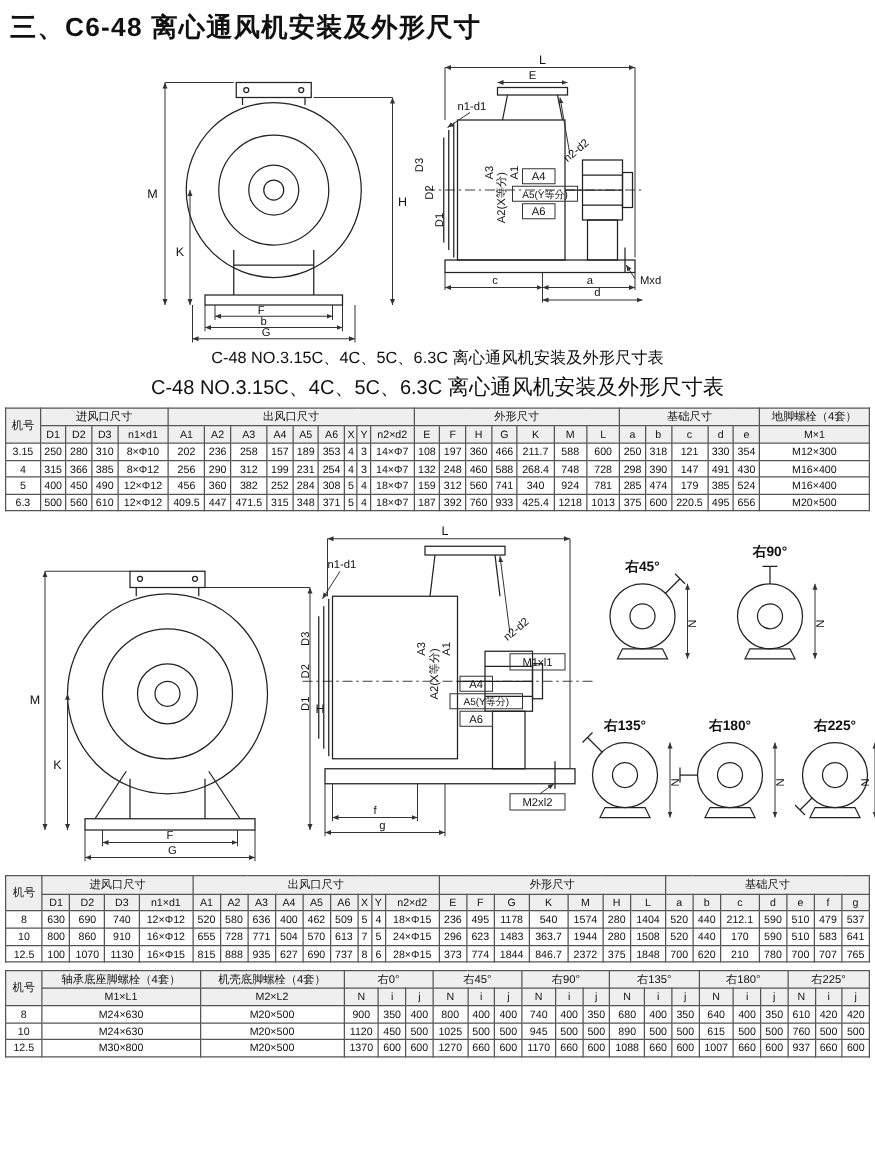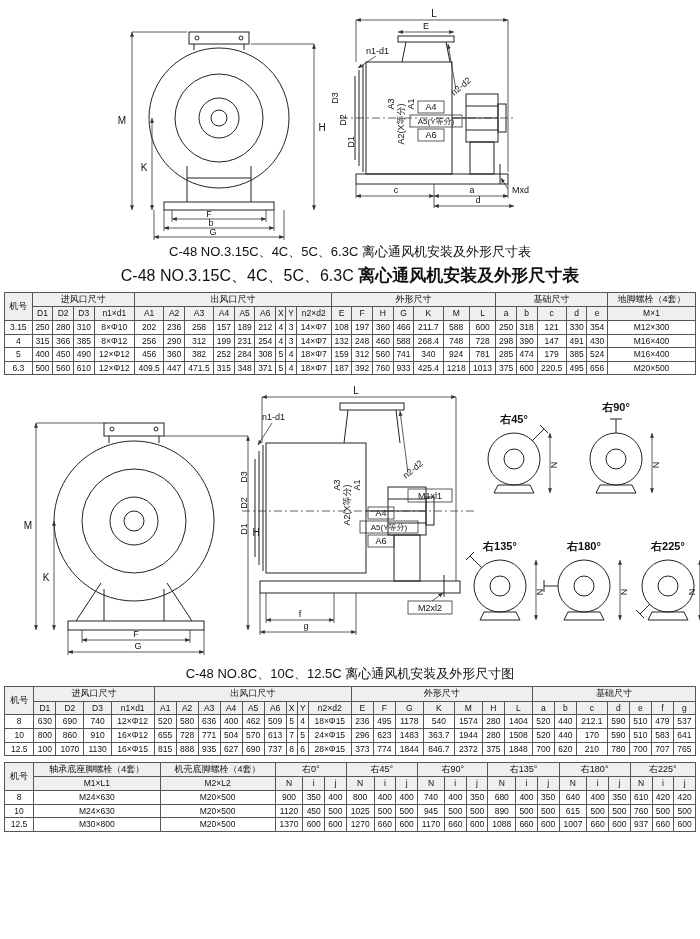--- a/index.html
+++ b/index.html
@@ -2,37 +2,38 @@
 <html><head>
 <meta charset="utf-8">
 <style>
   * { box-sizing: border-box; }
   html,body { margin:0; padding:0; background:#fff; }
   body { font-family:"Liberation Sans","DejaVu Sans",sans-serif; color:#111; }
   .page { width:700px; height:939px; padding:6px 4px 0; overflow:hidden; background:#fff; }
   h1.doc-title { font-size:21px; font-weight:bold; margin:2px 0 4px 4px; letter-spacing:1px; }
   .caption { text-align:center; font-size:13px; margin:2px 0 1px; }
   h2.sec-heading { text-align:center; font-size:16px; margin:3px 0 5px; font-weight:normal; }
-  h2.sec-heading .main { font-weight:bold; font-size:17px; }
+  h2.sec-heading .main { font-weight:normal; font-size:17px; }
   svg.fig { display:block; width:700px; margin:0 auto; }
   table.dims { border-collapse:collapse; width:100%; margin:3px 0 6px; }
   table.dims th, table.dims td {
     border:1px solid #555; text-align:center; vertical-align:middle;
     padding:1px 1px; font-size:8.5px; line-height:1.25; font-weight:normal;
     white-space:nowrap;
   }
   table.dims thead th { background:#efefef; }
   table.dims thead tr:first-child th { font-size:9px; white-space:normal; padding:1px 2px; }
   svg text { font-family:"Liberation Sans","DejaVu Sans",sans-serif; }
 </style>
 </head>
 <body>
 
 <div class="page">
 
+  <h1 class="doc-title">三、C6-48 离心通风机安装及外形尺寸</h1>
 
   <svg class="fig" viewBox="0 0 700 235" height="235">
     <defs>
       <marker id="f1a" markerWidth="7" markerHeight="7" refX="6" refY="3.5" orient="auto-start-reverse">
         <path d="M0,1L6,3.5L0,6z" fill="#333"></path>
       </marker>
     </defs>
 
     <g stroke="#222" fill="none" stroke-width="1">
       <circle cx="215" cy="112" r="70"></circle>
@@ -184,21 +185,21 @@
           <th>3.15</th>
           <td>250</td>
           <td>280</td>
           <td>310</td>
           <td>8×Φ10</td>
           <td>202</td>
           <td>236</td>
           <td>258</td>
           <td>157</td>
           <td>189</td>
-          <td>212</td>
+          <td>353</td>
           <td>4</td>
           <td>3</td>
           <td>14×Φ7</td>
           <td>108</td>
           <td>197</td>
           <td>360</td>
           <td>466</td>
           <td>211.7</td>
           <td>588</td>
           <td>600</td>
@@ -454,21 +455,20 @@
         <path d="M648,231 L680,231 L684,239 L644,239 z"></path>
         <line x1="646" y1="223" x2="636" y2="233"></line>
           <line x1="632" y1="229" x2="640" y2="237"></line>
         <line x1="696" y1="179" x2="696" y2="239" stroke="#333" stroke-width="0.8" marker-start="url(#f2a)" marker-end="url(#f2a)"></line>
         <text x="664" y="169" text-anchor="middle" font-size="11" font-weight="bold" fill="#111" stroke="none">右225°</text>
         <text x="691" y="211" transform="rotate(-90 691 211)" text-anchor="middle" font-size="9" fill="#111" stroke="none">N</text>
       </g>
     </g>
   </svg>
 
-  <div class="caption">C-48 NO.8C、10C、12.5C 离心通风机安装及外形尺寸图</div>
 
 
   <table class="dims">
       <thead>
         <tr>
           <th rowspan="2">机号</th>
           <th colspan="4">进风口尺寸</th>
           <th colspan="9">出风口尺寸</th>
           <th colspan="7">外形尺寸</th>
           <th colspan="7">基础尺寸</th>

